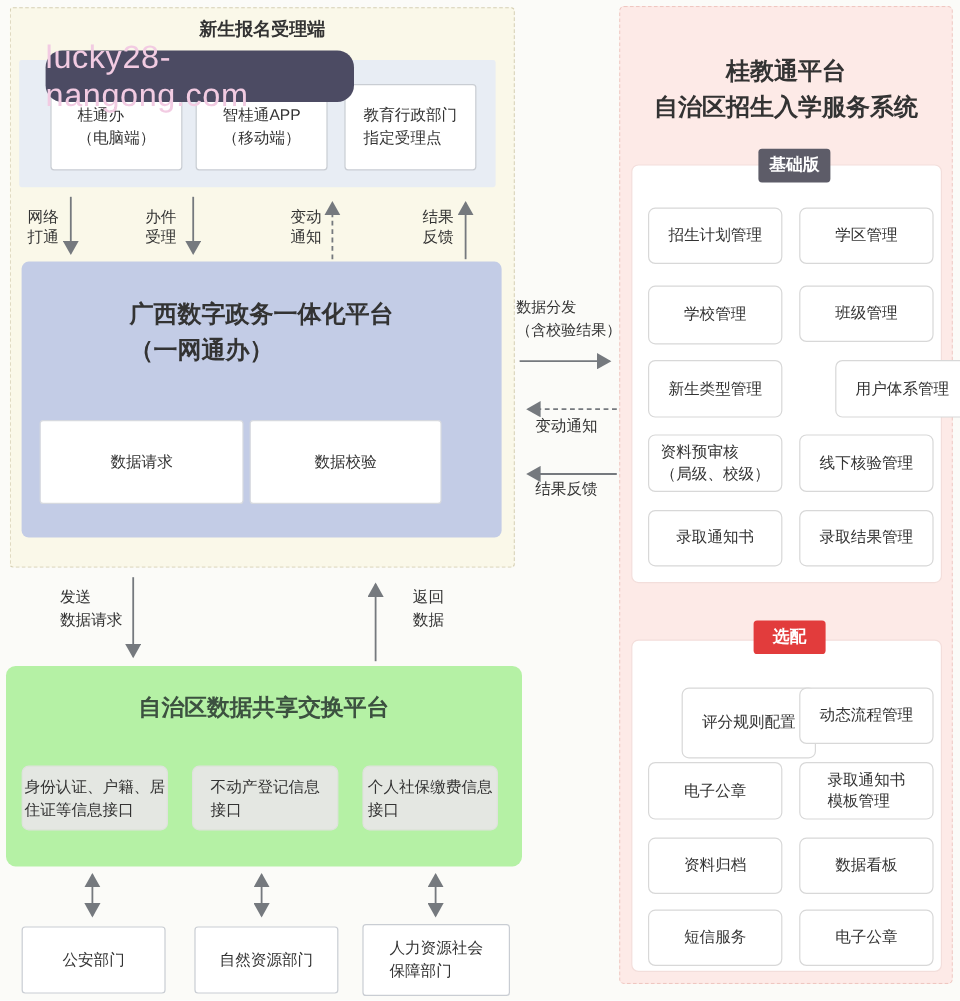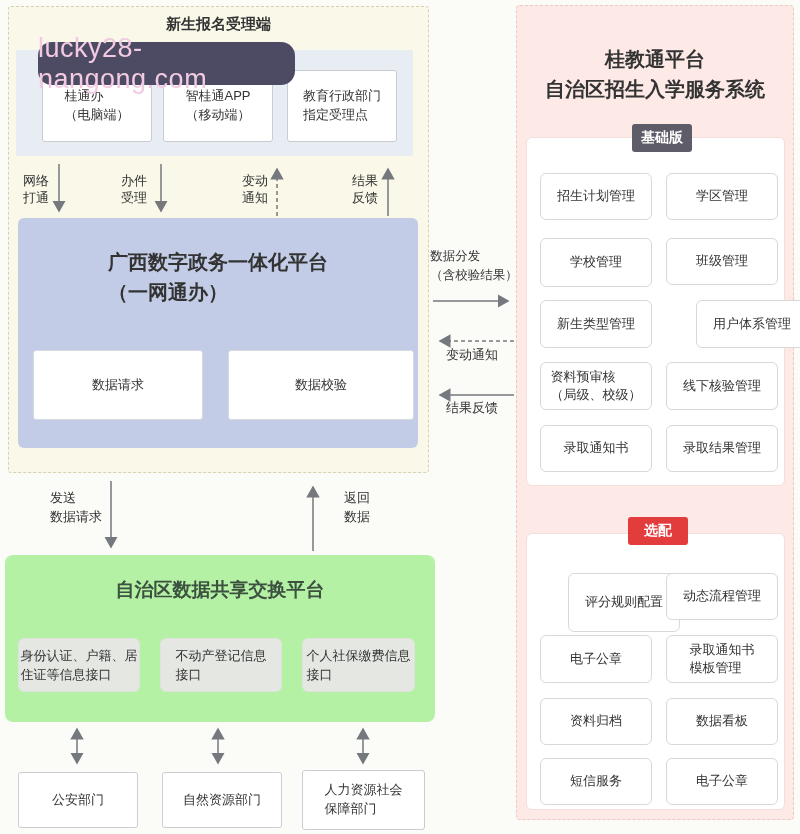--- a/index.html
+++ b/index.html
@@ -40,21 +40,21 @@
   .flbl{font-size:13px;line-height:1.3;font-weight:500;}
   .fl1{left:14px;top:172px;width:44px;height:36px;}
   .fl2{left:112px;top:172px;width:44px;height:36px;}
   .fl3{left:233px;top:172px;width:44px;height:36px;}
   .fl4{left:343px;top:172px;width:44px;height:36px;}
 
   
   .blue-box{left:18px;top:218px;width:400px;height:230px;background:#c3cce6;border-radius:6px;}
   .blue-title{left:18px;top:246px;width:400px;height:62px;font-size:20px;font-weight:700;line-height:1.5;}
   .mod1{left:33px;top:350px;width:170px;height:70px;border-color:#d6d9df;}
-  .mod2{left:228px;top:350px;width:186px;height:70px;border-color:#d6d9df;}
+  .mod2{left:208px;top:350px;width:160px;height:70px;border-color:#d6d9df;}
 
   
   .mlbl{font-size:13px;line-height:1.5;font-weight:500;}
   .ml1{left:422px;top:246px;width:104px;height:40px;font-size:12.5px;}
   .ml2{left:424px;top:346px;width:96px;height:18px;}
   .ml3{left:424px;top:399px;width:96px;height:18px;}
   .ml4{left:36px;top:489px;width:80px;height:36px;}
   .ml5{left:326px;top:489px;width:62px;height:36px;}
 
   

